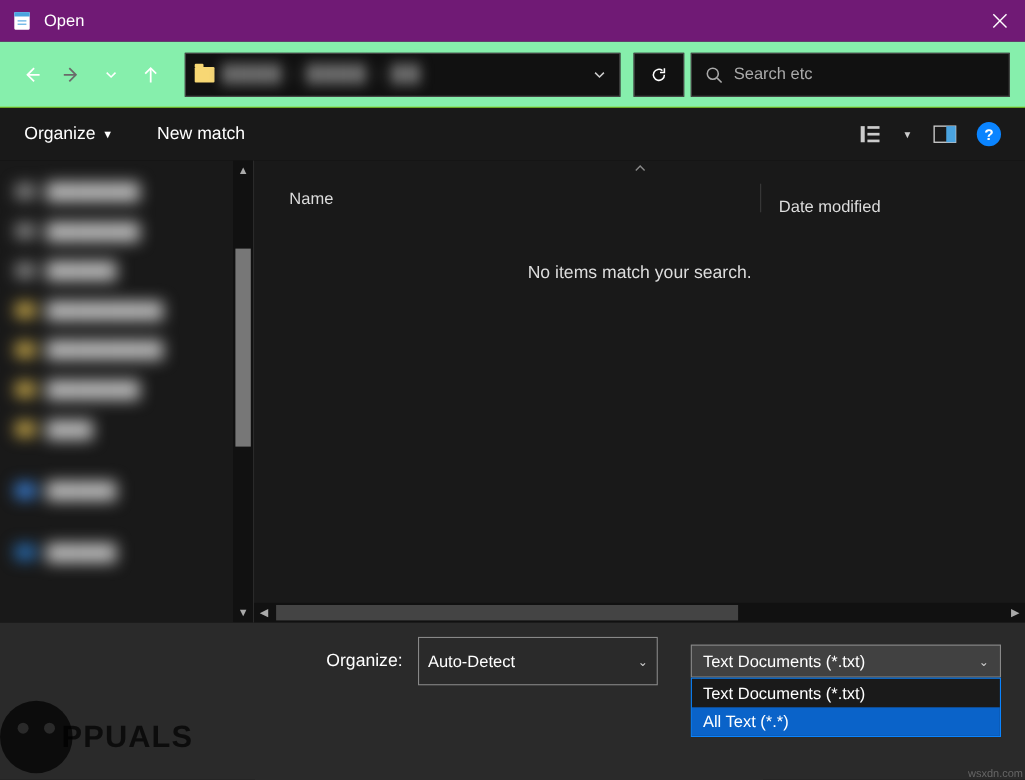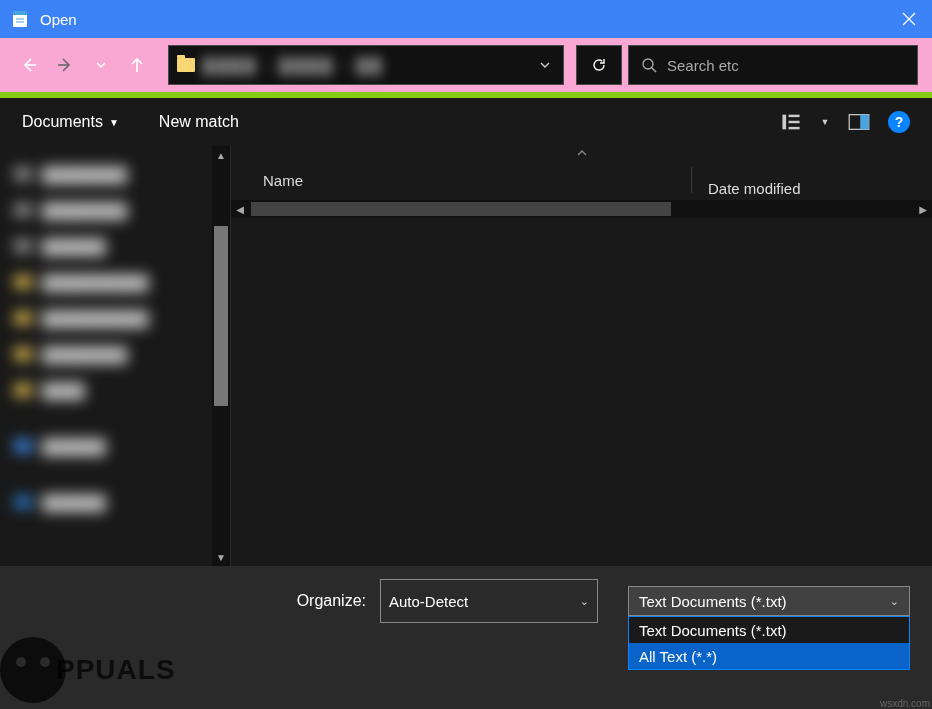--- a/index.html
+++ b/index.html
@@ -1,26 +1,26 @@
 <!DOCTYPE html>
 <html><head>
 <meta charset="utf-8">
 <style>
   * { box-sizing: border-box; margin: 0; padding: 0; font-family: "Segoe UI", Arial, sans-serif; }
   body { width: 932px; height: 709px; background: #000; color: #fff; overflow: hidden; position: relative; }
 
   
-  .titlebar { height: 38px; background: #3b82f6; display: flex; align-items: center; padding-left: 10px; }
+  .titlebar { height: 38px; background: #701a75; display: flex; align-items: center; padding-left: 10px; }
   .titlebar .app-icon { width: 20px; height: 20px; margin-right: 10px; display: flex; align-items: center; justify-content: center; }
   .titlebar .title { font-size: 15px; color: #fff; flex: 1; }
   .titlebar .close { width: 46px; height: 38px; display: flex; align-items: center; justify-content: center; color: #fff; cursor: pointer; }
   .titlebar .close svg { width: 14px; height: 14px; }
 
   
-  .navrow { height: 60px; background: #f9a8d4; display: flex; align-items: center; padding: 0 14px; gap: 6px; border-bottom: 6px solid #84cc16; }
+  .navrow { height: 60px; background: #86efac; display: flex; align-items: center; padding: 0 14px; gap: 6px; border-bottom: 1px solid #84cc16; }
   .nav-btn { width: 30px; height: 30px; display: flex; align-items: center; justify-content: center; color: #fff; cursor: pointer; }
   .nav-btn.disabled { color: #6a6a6a; }
   .nav-btn svg { width: 18px; height: 18px; }
   .small-chev svg { width: 12px; height: 12px; }
   .addressbar { flex: 1; height: 40px; background: #111; border: 1px solid #4a4a4a; margin: 0 6px 0 10px; display: flex; align-items: center; padding: 0 8px; gap: 8px; }
   .addressbar .folder-ico { width: 18px; height: 14px; background: #f7d774; border-radius: 1px; position: relative; }
   .addressbar .folder-ico::before { content:""; position:absolute; top:-3px; left:0; width:8px; height:3px; background:#f7d774; border-radius:1px 1px 0 0;}
   .addressbar .crumbs { flex:1; filter: blur(6px); color:#888; font-size:15px; letter-spacing:3px;}
   .addressbar .addr-chev { width:20px; display:flex; align-items:center; justify-content:center; color:#ccc;}
   .refresh { width: 46px; height: 40px; background:#111; border:1px solid #4a4a4a; display:flex; align-items:center; justify-content:center; color:#fff; cursor:pointer;}
@@ -146,21 +146,21 @@
     <svg viewBox="0 0 16 16">
         <circle cx="7" cy="7" r="5" stroke="#aaa" stroke-width="1.4" fill="none"></circle>
         <line x1="11" y1="11" x2="15" y2="15" stroke="#aaa" stroke-width="1.4"></line>
       </svg>
     <div class="ph">Search etc</div>
   </div>
 </div>
 
 <div class="toolbar">
   <div class="tbtn">
-    <span>Documents</span>
+    <span>Organize</span>
     <span class="drop">▼</span>
   </div>
   <div class="tbtn">
     <span>New match</span>
   </div>
   <div class="spacer"></div>
   <div class="view-btns">
     <div class="vbtn">
       <svg viewBox="0 0 18 18">
           <rect x="2" y="3" width="3" height="12" fill="#ccc"></rect>
@@ -210,20 +210,21 @@
     <div class="top-chev">
       <svg width="10" height="8" viewBox="0 0 10 8">
           <path d="M1 6 L5 2 L9 6" stroke="#888" stroke-width="1.3" fill="none"></path>
         </svg>
     </div>
     <div class="columns">
       <div class="col-name">Name</div>
       <div class="sep"></div>
       <div class="col-date">Date modified</div>
     </div>
+    <div class="empty">No items match your search.</div>
     <div class="hscroll">
       <div class="harrow">◀</div>
       <div class="hthumb"></div>
       <div class="htrack"></div>
       <div class="harrow">▶</div>
     </div>
   </div>
 </div>
 
 <div class="bottom">

